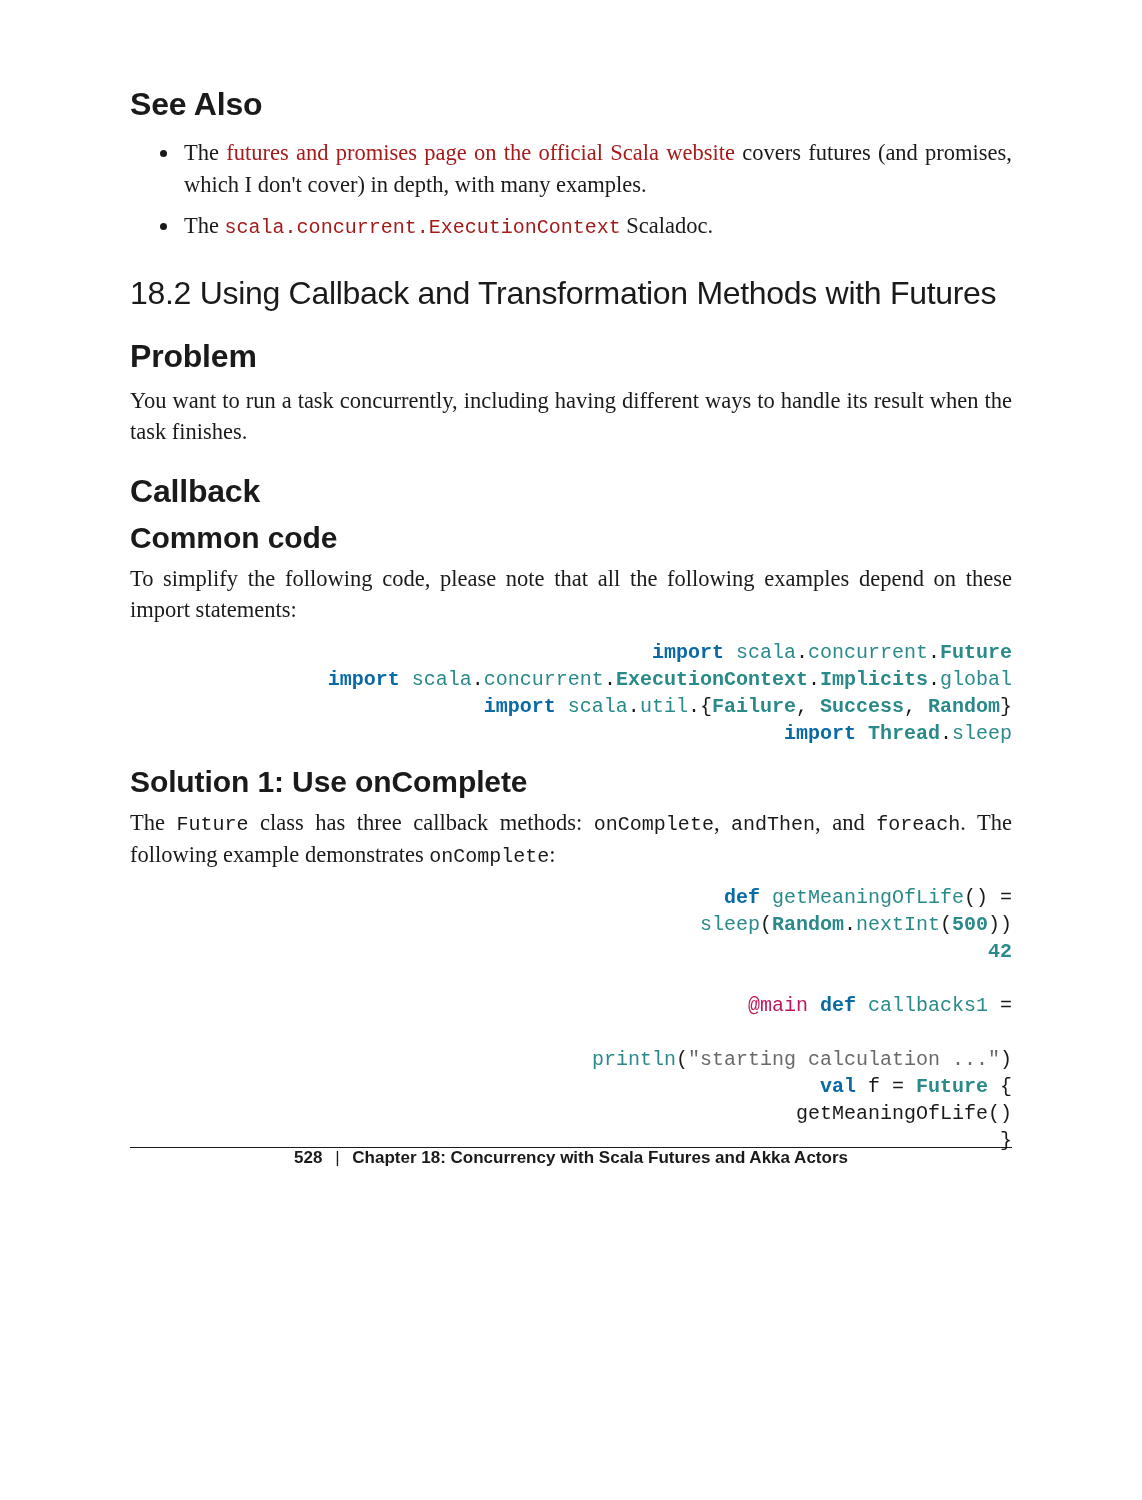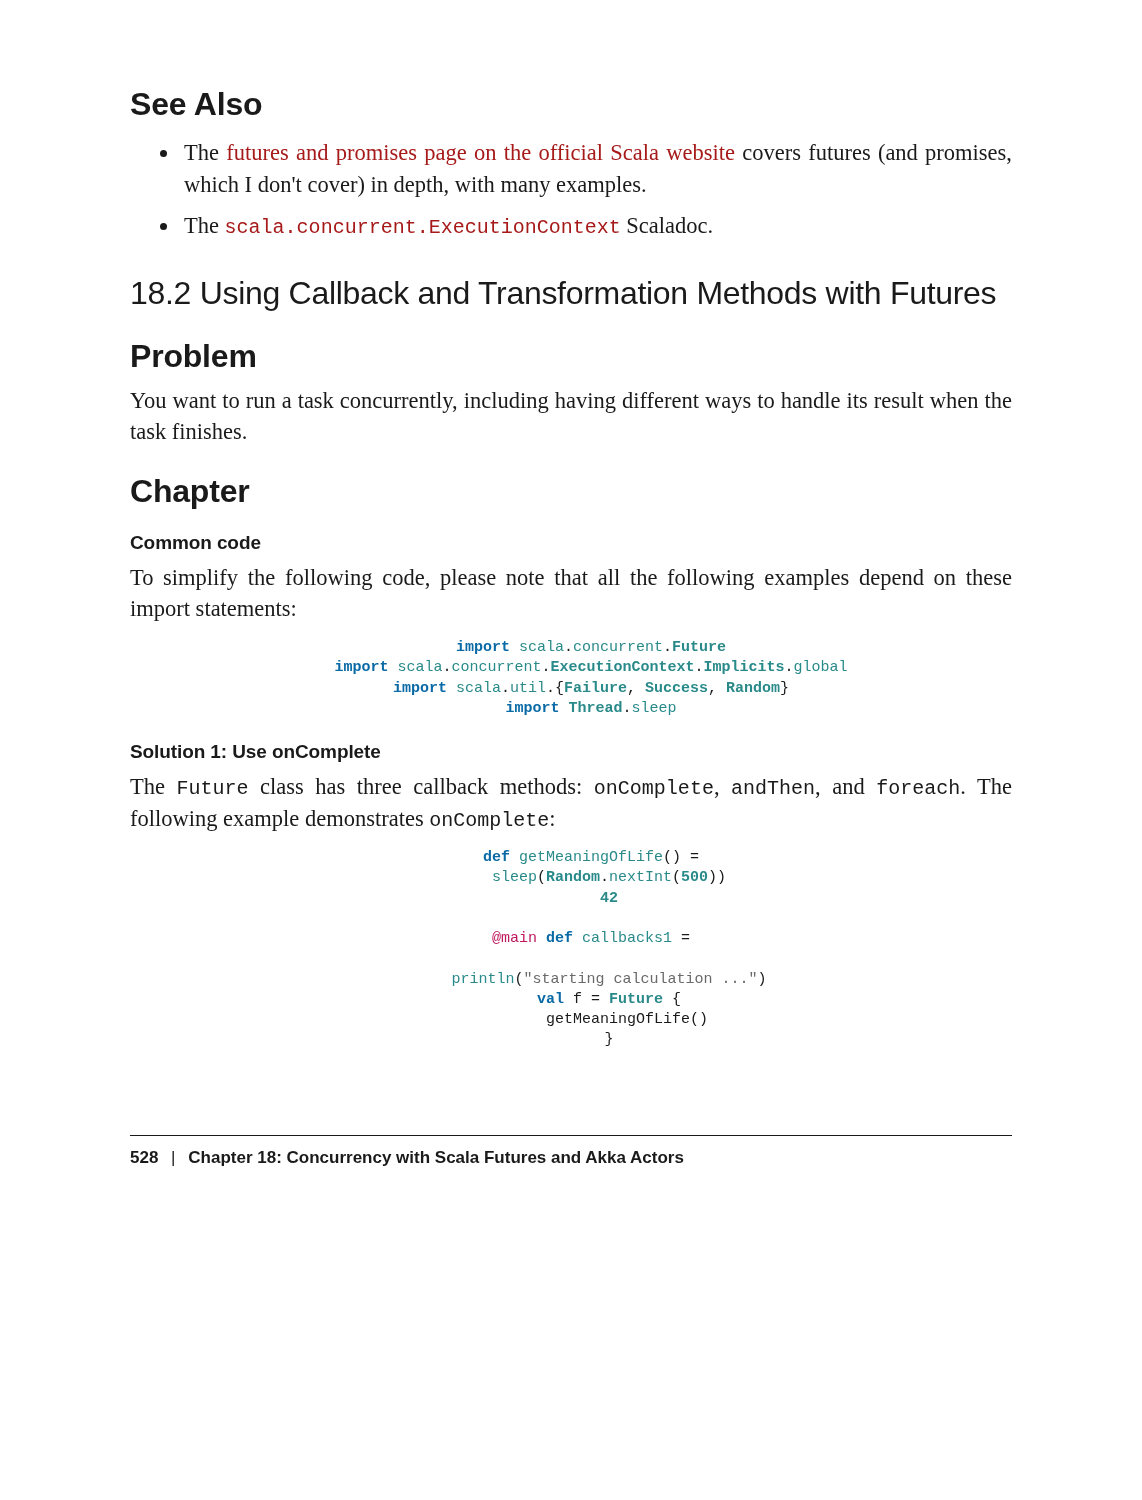--- a/index.html
+++ b/index.html
@@ -34,22 +34,22 @@
     font-size: 32px;
     margin: 26px 0 10px 0;
     letter-spacing: -0.2px;
     text-align: left;
   }
   h2.see-also { margin-top: 0; }
   h3 {
     font-family: 'Myriad Pro', 'Helvetica Neue', Arial, sans-serif;
     font-weight: 700;
     font-stretch: condensed;
-    font-size: 19px;
-    margin: 22px 0 8px 0;
+    font-size: 30px;
+    margin: 11px 0 8px 0;
     letter-spacing: -0.1px;
     text-align: left;
   }
   p {
     font-size: 22.5px;
     line-height: 1.38;
     margin: 0 0 14px 0;
   }
   ul.bullets {
     margin: 14px 0 32px 0;
@@ -67,42 +67,41 @@
     color: #a71a1a;
     font-family: 'Consolas', 'Menlo', 'Courier New', monospace;
     font-size: 20px;
   }
   .inlinecode {
     font-family: 'Consolas', 'Menlo', 'Courier New', monospace;
     font-size: 20px;
   }
   pre.code {
     font-family: 'Consolas', 'Menlo', 'Courier New', monospace;
-    font-size: 15px;
+    font-size: 20px;
     line-height: 1.35;
     margin: 10px 0 18px 40px;
     white-space: pre;
-    text-align: center;
+    text-align: right;
   }
   .kw { color: #0a6aa6; font-weight: 700; }
   .fn { color: #2a8a8a; }
   .cls { color: #2a8a8a; font-weight: 700; }
   .num { color: #2a8a8a; font-weight: 700; }
   .str { color: #6a6a6a; }
   .ann { color: #be185d; }
   .footer {
     position: absolute;
     left: 130px;
     right: 130px;
     bottom: 72px;
     border-top: 1px solid #1a1a1a;
-    padding-top: 12px;
     font-family: 'Myriad Pro', 'Helvetica Neue', Arial, sans-serif;
     font-size: 17px;
-    text-align: left;
+    text-align: center;
   }
   .footer .pn { font-weight: 700; }
   .footer .sep { padding: 0 8px; }
   .footer .ch { font-weight: 700; }
 </style>
 </head>
 <body>
 
 <div class="page">
   <div class="content">
@@ -116,21 +115,21 @@
       <li>
         <span>The </span><span class="redcode">scala.concurrent.ExecutionContext</span><span> Scaladoc.</span>
       </li>
     </ul>
 
     <h1 class="section-title">18.2 Using Callback and Transformation Methods with Futures</h1>
 
     <h2>Problem</h2>
     <p>You want to run a task concurrently, including having different ways to handle its result when the task finishes.</p>
 
-    <h2>Chapter</h2>
+    <h2>Callback</h2>
 
     <h3>Common code</h3>
     <p>To simplify the following code, please note that all the following examples depend on these import statements:</p>
 
     <pre class="code"><span class="kw">import</span> <span class="fn">scala</span>.<span class="fn">concurrent</span>.<span class="cls">Future</span>
 <span class="kw">import</span> <span class="fn">scala</span>.<span class="fn">concurrent</span>.<span class="cls">ExecutionContext</span>.<span class="cls">Implicits</span>.<span class="fn">global</span>
 <span class="kw">import</span> <span class="fn">scala</span>.<span class="fn">util</span>.{<span class="cls">Failure</span>, <span class="cls">Success</span>, <span class="cls">Random</span>}
 <span class="kw">import</span> <span class="cls">Thread</span>.<span class="fn">sleep</span></pre>
 
     <h3>Solution 1: Use onComplete</h3>

